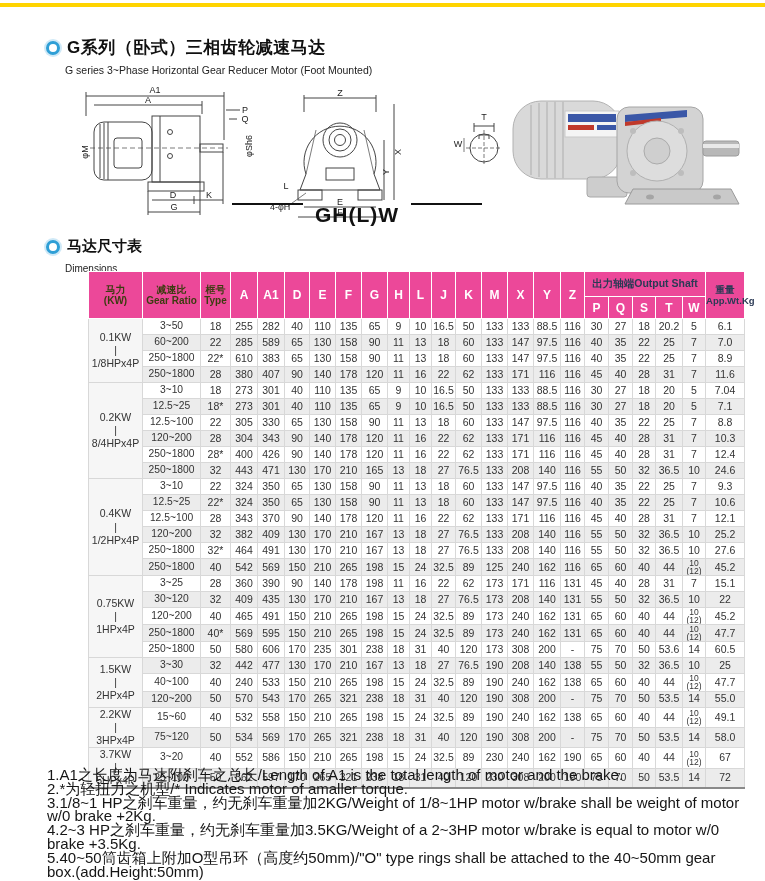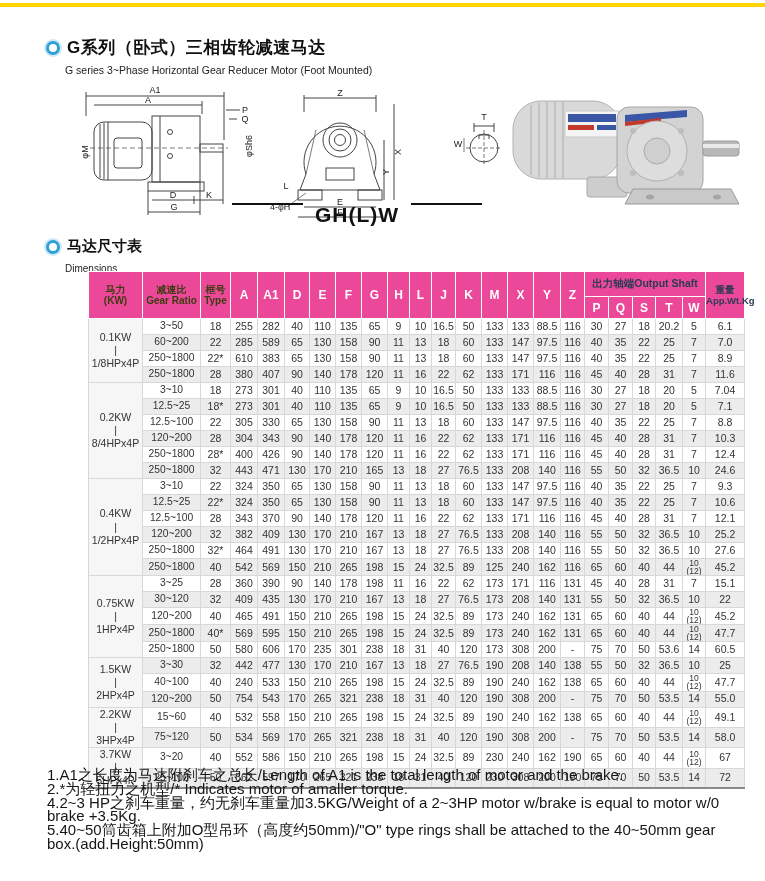--- a/index.html
+++ b/index.html
@@ -830,21 +830,21 @@
         <td>60</td>
         <td>40</td>
         <td>44</td>
         <td class="wsm">10
 (12)</td>
         <td>47.7</td>
       </tr>
       <tr>
         <td class="rcell">120~200</td>
         <td>50</td>
-        <td>754</td>
+        <td>570</td>
         <td>543</td>
         <td>170</td>
         <td>265</td>
         <td>321</td>
         <td>238</td>
         <td>18</td>
         <td>31</td>
         <td>40</td>
         <td>120</td>
         <td>190</td>
@@ -961,15 +961,16 @@
         <td>53.5</td>
         <td>14</td>
         <td>72</td>
       </tr>
     </tbody>
   </table>
 
 <div id="notes">
     <div>1.A1之长度为马达附刹车之总长/Length of A1 is the total  length of motor and the brake.</div>
     <div>2.*为轻扭力之机型/* Indicates motor of amaller torque.</div>
+    <div>3.1/8~1 HP之刹车重量，约无刹车重量加2KG/Weight of 1/8~1HP motor w/brake shall be weight of motor w/0 brake +2Kg.</div>
     <div>4.2~3 HP之刹车重量，约无刹车重量加3.5KG/Weight of a 2~3HP motor w/brake is equal to motor w/0 brake +3.5Kg.</div>
     <div>5.40~50筒齿箱上附加O型吊环（高度约50mm)/"O" type rings shall be attached to the 40~50mm gear box.(add.Height:50mm)</div>
   </div>
 
 </body></html>

